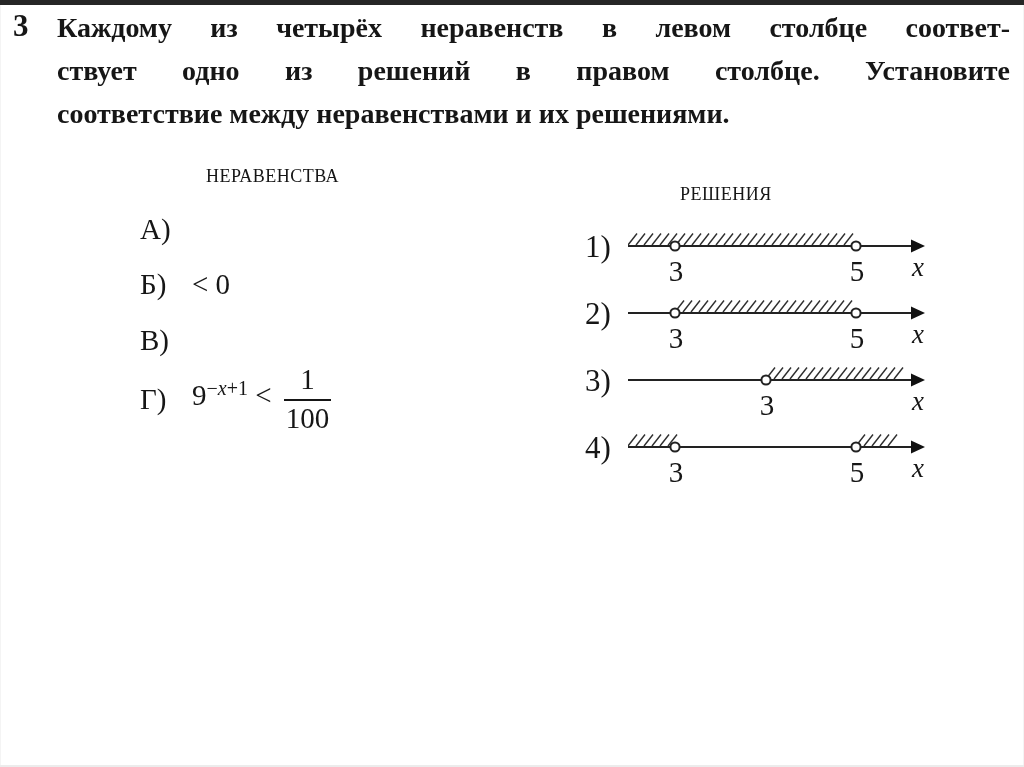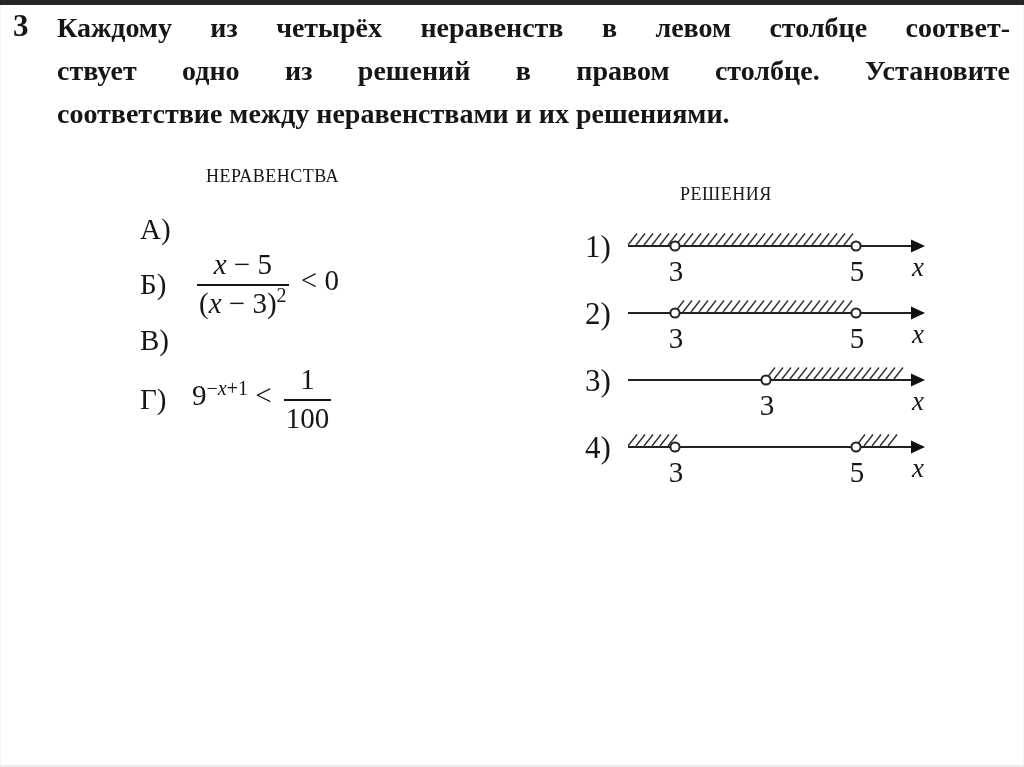--- a/index.html
+++ b/index.html
@@ -56,24 +56,21 @@
   </div>
 
   <div class="col-left">
     <div class="col-header hdr-left">НЕРАВЕНСТВА</div>
     <div class="ineq-items">
       <div class="ineq-item h-a">
         <span class="ineq-label">А)</span>
       </div>
       <div class="ineq-item h-b">
         <span class="ineq-label">Б)</span>
-        <span class="math"><span class="frac">
-              <span class="num"><span class="it">x</span><span> − 5</span></span>
-              <span class="den"><span>(</span><span class="it">x</span><span> − 3)</span><span class="sup"><span>2</span></span></span>
-            </span><span> &lt; 0</span></span>
+        <span class="math"><span> &lt; 0</span></span>
       </div>
       <div class="ineq-item h-v">
         <span class="ineq-label">В)</span>
       </div>
       <div class="ineq-item h-g">
         <span class="ineq-label">Г)</span>
         <span class="math"><span>9</span><span class="sup"><span>−</span><span class="it">x</span><span>+1</span></span><span> &lt; </span><span class="frac">
               <span class="num"><span>1</span></span>
               <span class="den"><span>100</span></span>
             </span></span>

